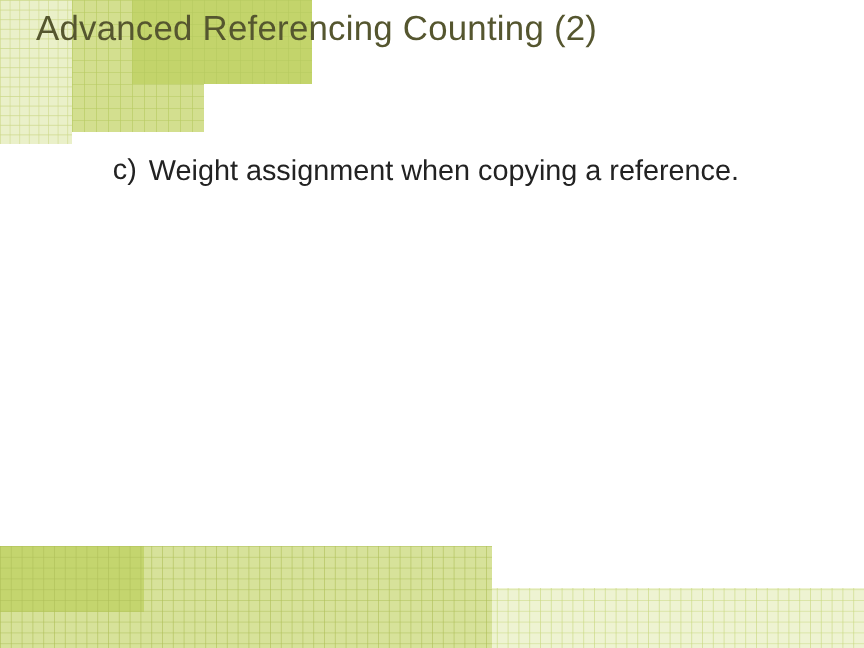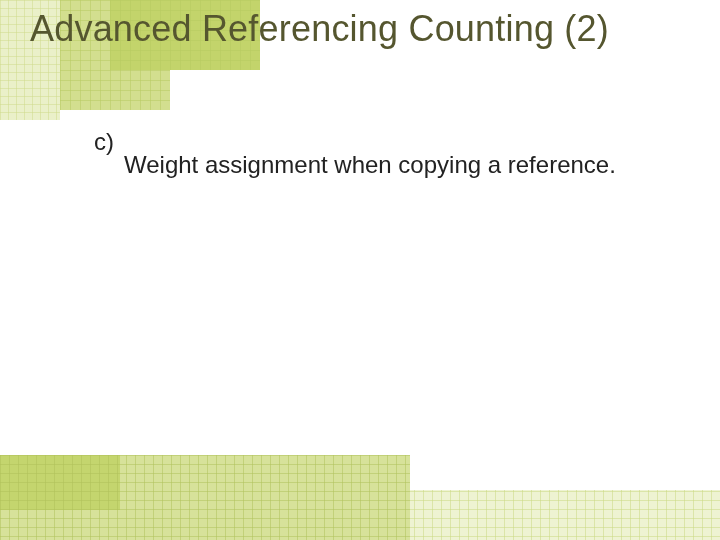--- a/index.html
+++ b/index.html
@@ -4,26 +4,26 @@
 <style>
   * { margin: 0; padding: 0; box-sizing: border-box; }
   html, body { width: 720px; height: 540px; overflow: hidden; font-family: Arial, Helvetica, sans-serif; background: #ffffff; }
   .slide { position: relative; width: 720px; height: 540px; background: #ffffff; }
 
   
   .grid-panel { position: absolute; pointer-events: none; }
   .grid-panel svg { display: block; }
 
   .title-area { position: absolute; left: 30px; top: 8px; right: 20px; }
-  .title { font-size: 36px; line-height: 1.15; color: #55562f; font-weight: 400; letter-spacing: 0.2px; }
+  .title { font-size: 29px; line-height: 1.15; color: #55562f; font-weight: 400; letter-spacing: 0.2px; }
 
   .body-area { position: absolute; left: 90px; top: 128px; right: 60px; }
   .list-row { display: flex; align-items: flex-start; }
   .marker { width: 34px; flex: 0 0 34px; text-align: right; padding-right: 10px; font-size: 24px; color: #222; }
-  .body-text { font-size: 24px; color: #222; line-height: 1.25; margin-top: 22px; }
+  .body-text { font-size: 24px; color: #222; line-height: 1.25; }
 </style>
 </head>
 <body>
 
 <div class="slide">
 
   <div class="grid-panel" style="left:0; top:0; width:260px; height:120px">
     <svg width="260" height="120" viewBox="0 0 260 120">
       <defs>
         <pattern id="smallGrid" width="8" height="8" patternUnits="userSpaceOnUse">

